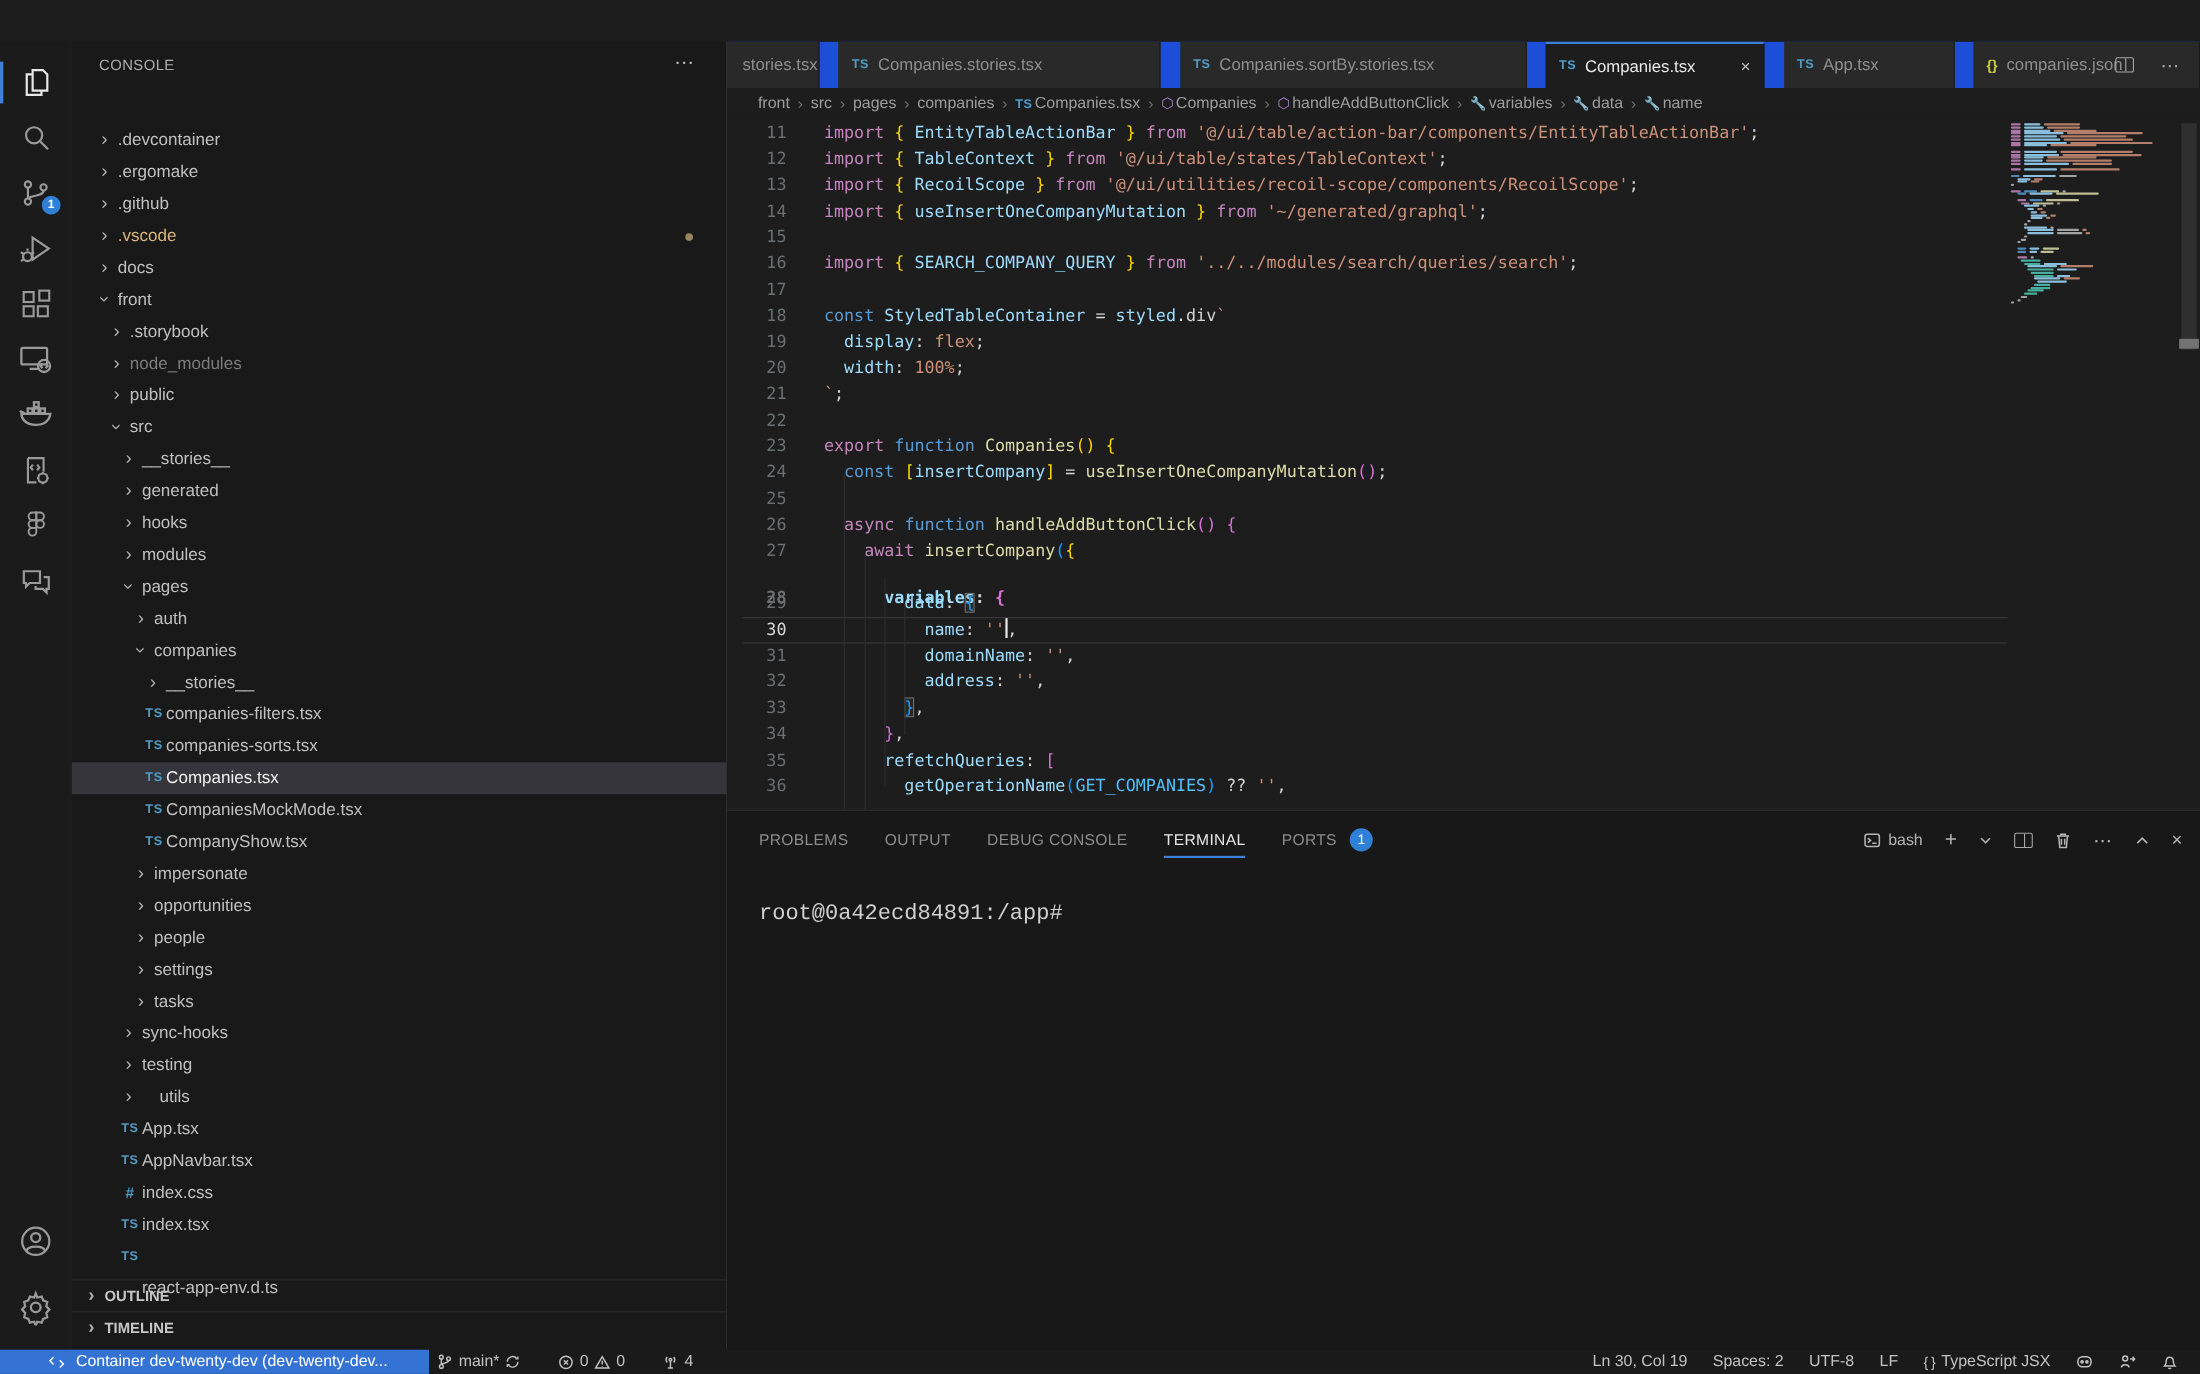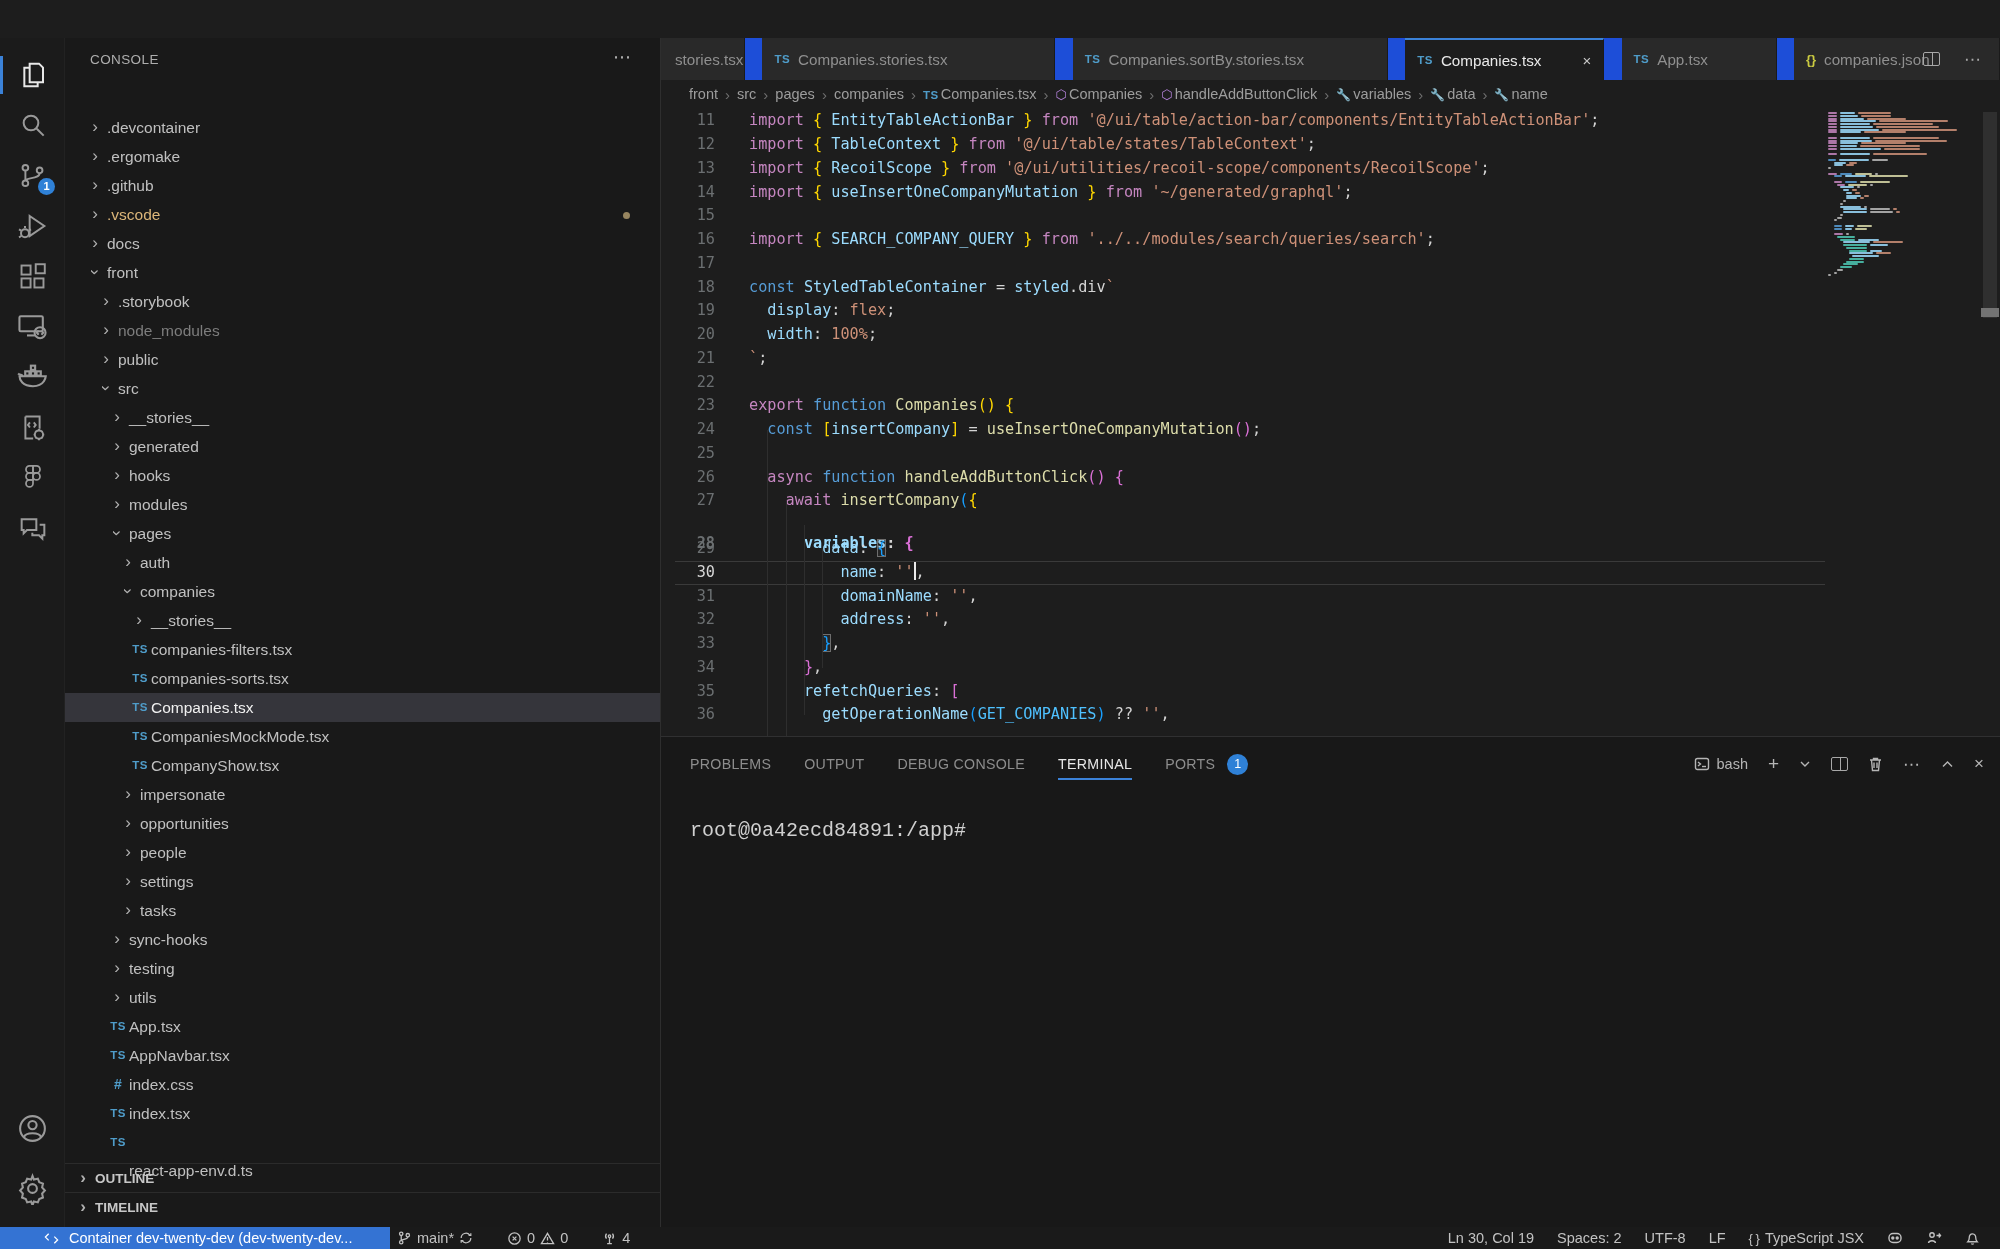--- a/index.html
+++ b/index.html
@@ -361,21 +361,21 @@
           <div class="trow">
             <span class="chev" style="left: 44px;">›</span>
             <span class="tlabel" style="position: absolute; left: 64px;">sync-hooks</span>
           </div>
           <div class="trow">
             <span class="chev" style="left: 44px;">›</span>
             <span class="tlabel" style="position: absolute; left: 64px;">testing</span>
           </div>
           <div class="trow">
             <span class="chev" style="left: 44px;">›</span>
-            <span class="tlabel" style="position: absolute; left: 64px;">utils</span>
+            <span class="tlabel" style="position: absolute; left: 80px;">utils</span>
           </div>
           <div class="trow">
             <span class="tree-ico fico ts" style="left: 44px;">TS</span>
             <span class="tlabel" style="position: absolute; left: 64px;">App.tsx</span>
           </div>
           <div class="trow">
             <span class="tree-ico fico ts" style="left: 44px;">TS</span>
             <span class="tlabel" style="position: absolute; left: 64px;">AppNavbar.tsx</span>
           </div>
           <div class="trow">

